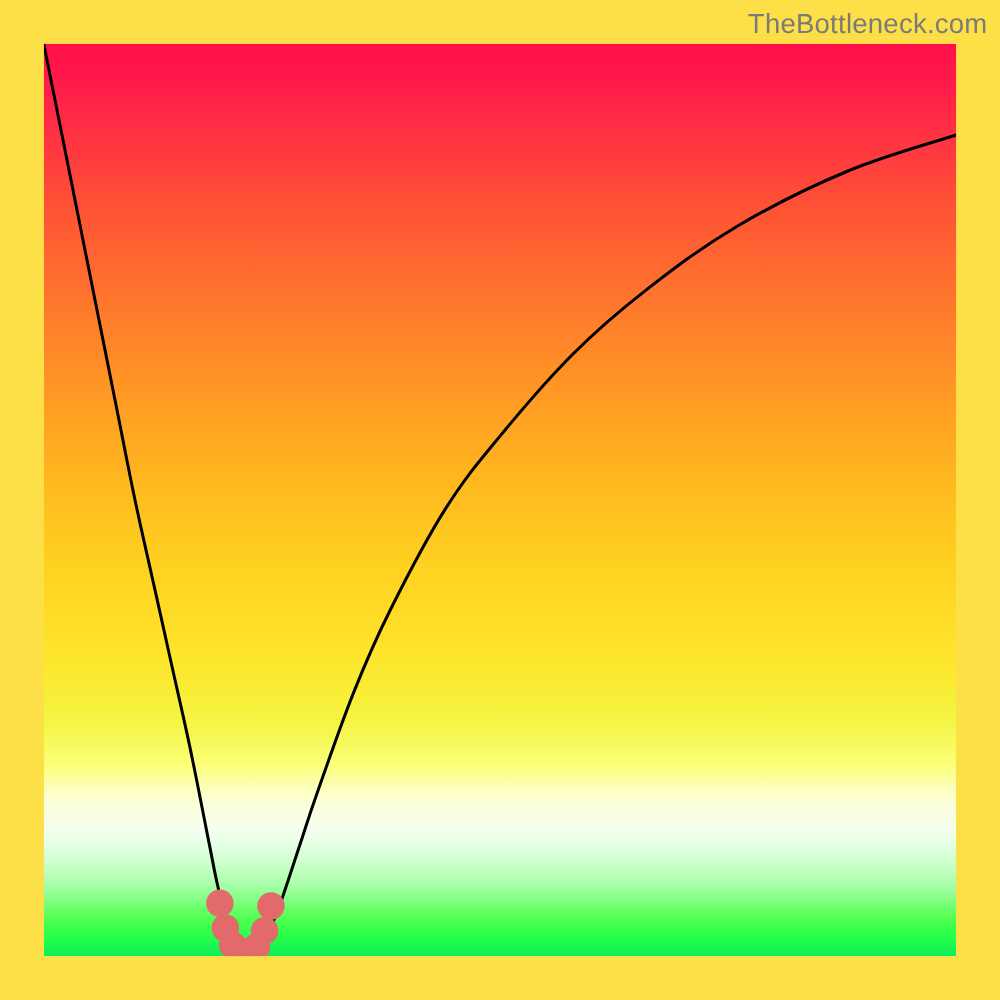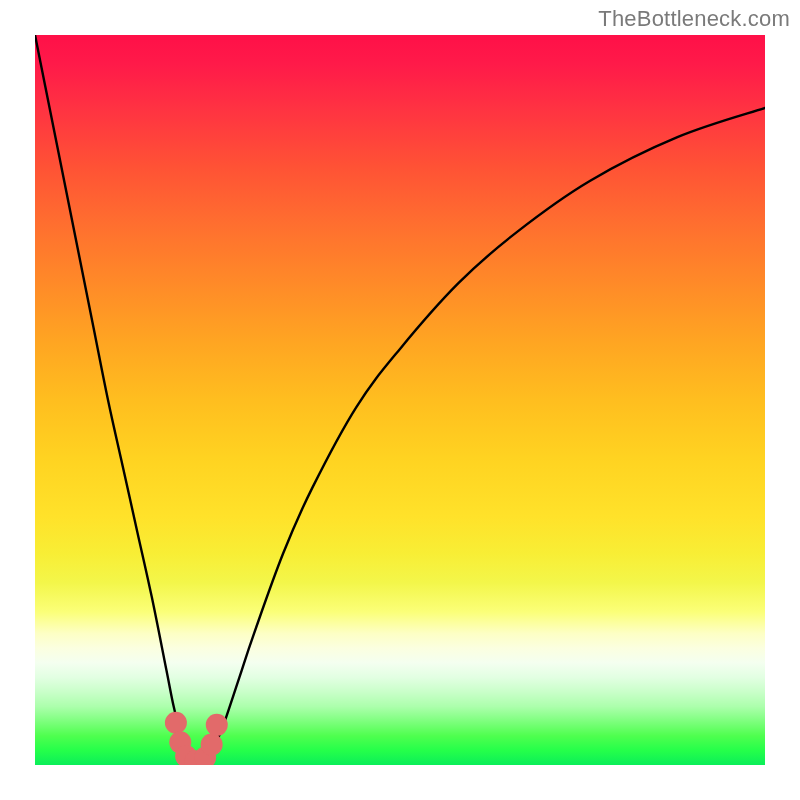--- a/index.html
+++ b/index.html
@@ -9,21 +9,21 @@
     height: 800px;
     background: #000;
     overflow: hidden;
   }
   .frame {
     position: absolute;
     left: 0;
     top: 0;
     width: 800px;
     height: 800px;
-    background: #ffffff;
+    background: #fde047;
   }
   .plot-area {
     position: absolute;
     left: 35px;
     top: 35px;
     width: 730px;
     height: 730px;
     overflow: hidden;
   }
   .gradient {

